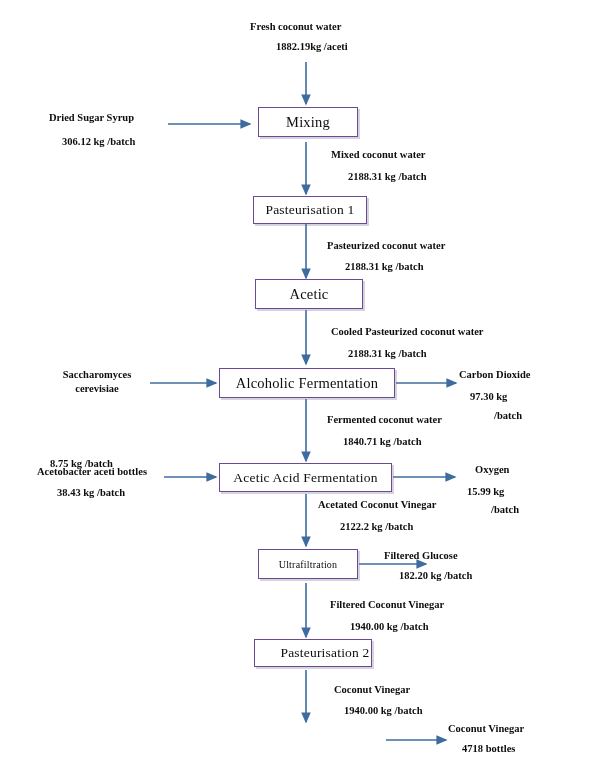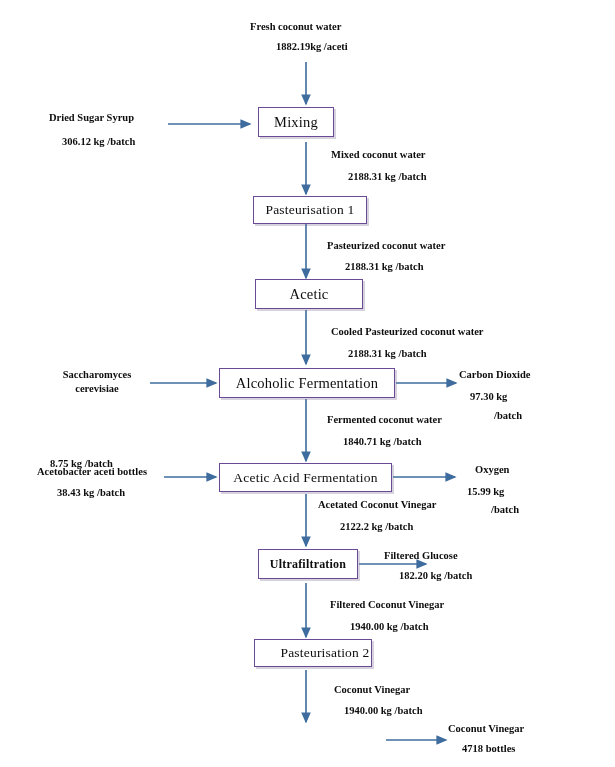--- a/index.html
+++ b/index.html
@@ -101,31 +101,31 @@
       <line x1="359" y1="564" x2="426" y2="564"></line>
 
       <line x1="306" y1="583" x2="306" y2="637"></line>
 
       <line x1="306" y1="670" x2="306" y2="722"></line>
 
       <line x1="386" y1="740" x2="446" y2="740"></line>
     </g>
   </svg>
 
-  <div class="node" style="left:258px; top:107px; width:76px; height:30px;">Mixing</div>
+  <div class="node" style="left:258px; top:107px; width:100px; height:30px;">Mixing</div>
 
   <div class="node" style="left:253px; top:196px; width:114px; height:28px; font-size:13.5px;">Pasteurisation 1</div>
 
   <div class="node" style="left:255px; top:279px; width:108px; height:30px;">Acetic</div>
 
   <div class="node" style="left:219px; top:368px; width:176px; height:30px;">Alcoholic Fermentation</div>
 
   <div class="node" style="left:219px; top:463px; width:173px; height:29px; font-size:13.5px;">Acetic Acid Fermentation</div>
 
-  <div class="node" style="left:258px; top:549px; width:100px; height:30px; font-size:12px;font-weight:bold;">Ultrafiltration</div>
+  <div class="node" style="left:258px; top:549px; width:100px; height:30px; font-size:10px;">Ultrafiltration</div>
 
   <div class="node" style="left:254px; top:639px; width:118px; height:28px; font-size:13.5px;padding-left:24px;">Pasteurisation 2</div>
 
 
   <div class="label" style="left:250px; top:21px;">Fresh coconut water</div>
   <div class="label" style="left:276px; top:41px;">1882.19kg  /aceti</div>
 
   <div class="label" style="left:49px; top:112px;">Dried Sugar Syrup</div>
   <div class="label" style="left:62px; top:136px;">306.12 kg /batch</div>
 

